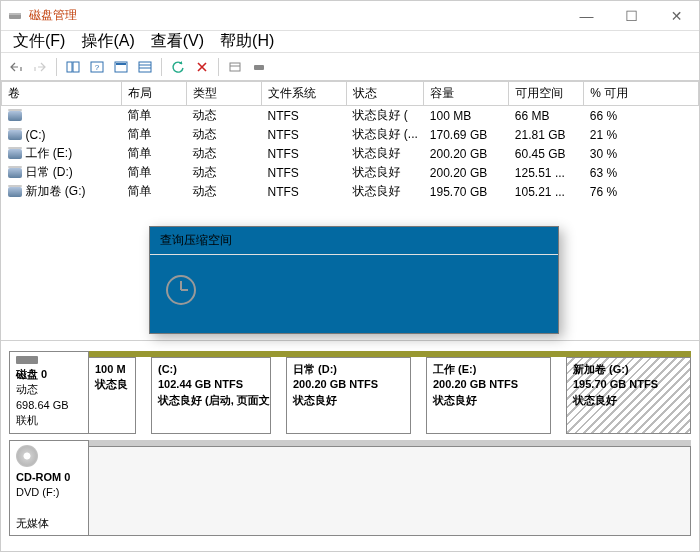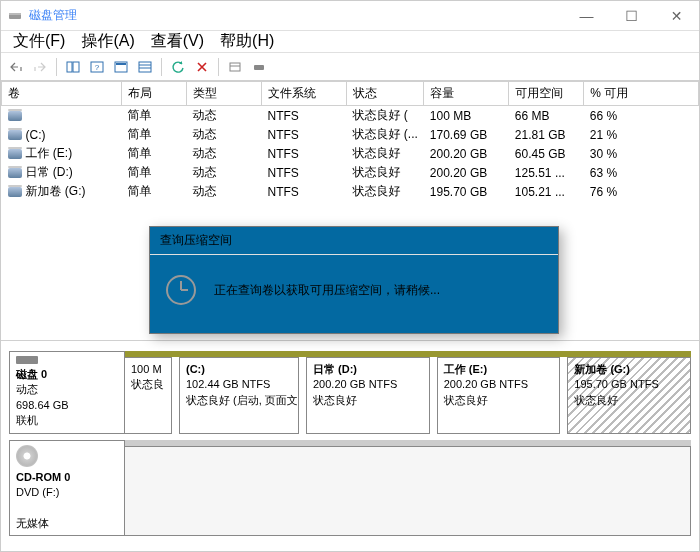--- a/index.html
+++ b/index.html
@@ -1,21 +1,21 @@
 <!DOCTYPE html>
 <html><head>
 <meta charset="utf-8">
 <style>
 * { box-sizing: border-box; margin: 0; padding: 0; }
 body { font-family: "Microsoft YaHei", "Segoe UI", sans-serif; font-size: 12px; background: #fff; color: #000; width: 700px; height: 552px; overflow: hidden; border: 1px solid #ccc; position: relative; }
 
 
 .titlebar { height: 30px; display: flex; align-items: center; background: #fff; border-bottom: 1px solid #e0e0e0; }
 .titlebar-icon { width: 16px; height: 16px; margin: 0 6px; display: inline-flex; align-items: center; justify-content: center; }
-.titlebar-title { flex: 1; font-size: 12px; color: #3b82f6; }
+.titlebar-title { flex: 1; font-size: 12px; color: #c2410c; }
 .window-controls { display: flex; }
 .window-controls div { width: 45px; height: 30px; display: flex; align-items: center; justify-content: center; color: #666; font-size: 14px; }
 
 
 .menubar { height: 22px; display: flex; align-items: center; padding: 0 4px; border-bottom: 1px solid #e0e0e0; }
 .menubar-item { padding: 2px 8px; font-size: 16px; }
 
 
 .toolbar { height: 28px; display: flex; align-items: center; padding: 0 4px; border-bottom: 1px solid #d0d0d0; gap: 2px; }
 .toolbar-btn { width: 22px; height: 22px; display: inline-flex; align-items: center; justify-content: center; border: 1px solid transparent; }
@@ -33,23 +33,23 @@
 .dialog { position: absolute; left: 148px; top: 225px; width: 410px; background: #0369a1; border: 1px solid #777; box-shadow: 4px 4px 12px rgba(0,0,0,0.3); }
 .dialog-title { height: 28px; display: flex; align-items: center; padding: 0 10px; font-size: 12px; border-bottom: 1px solid #e0e0e0; }
 .dialog-body { padding: 20px 16px 28px 16px; display: flex; align-items: center; gap: 18px; }
 .clock-icon { width: 30px; height: 30px; border: 2px solid #999; border-radius: 50%; position: relative; flex-shrink: 0; }
 .clock-icon::before { content: ''; position: absolute; width: 2px; height: 9px; background: #999; left: 50%; top: 50%; transform-origin: bottom; transform: translate(-50%,-100%) rotate(0deg); }
 .clock-icon::after { content: ''; position: absolute; width: 2px; height: 7px; background: #999; left: 50%; top: 50%; transform-origin: bottom; transform: translate(-50%,-100%) rotate(90deg); }
 
 
 .diskmap-area { padding: 10px 8px; border-bottom: 1px solid #d0d0d0; }
 .disk-row { display: flex; margin-bottom: 6px; }
-.disk-header { width: 116px; border: 1px solid #888; padding: 4px 6px; font-size: 11px; line-height: 1.4; }
+.disk-header { width: 80px; border: 1px solid #888; padding: 4px 6px; font-size: 11px; line-height: 1.4; }
 .disk-header .disk-icon { width: 22px; height: 8px; background: #888; border-radius: 1px; margin-bottom: 3px; }
-.part-strip { flex: 1; border-top: 6px solid #989730; display: flex; gap: 8px; }
+.part-strip { flex: 1; border-top: 6px solid #989730; display: flex; gap: 16px; font-weight: bold; }
 .part { border: 1px solid #888; padding: 4px 6px; font-size: 11px; line-height: 1.4; margin-left: -1px; background: #fff; overflow: hidden; }
 .part.first { flex: 0 0 48px; }
 .part.c { flex: 0 0 120px; }
 .part.rest { flex: 1; }
 .part.hatch { background: repeating-linear-gradient(135deg,#fff,#fff 4px,#bbb 4px,#bbb 6px); }
 .part-strip.cdrom { border-top: 6px solid #ccc; }
 .part.cdrom { flex: 1; background: #f6f6f6; }
 .disk-cd-icon { width: 22px; height: 22px; border-radius: 50%; background: radial-gradient(circle,#fff 20%,#ccc 25%,#bbb 60%,#ddd 100%); margin-bottom: 3px; }
 .nowrap { white-space: nowrap; overflow: hidden; text-overflow: ellipsis; }
 </style>
@@ -257,15 +257,14 @@
     <div class="part-strip cdrom">
       <div class="part cdrom"></div>
     </div>
   </div>
 </div>
 
 <div class="dialog">
   <div class="dialog-title">查询压缩空间</div>
   <div class="dialog-body">
     <div class="clock-icon"></div>
-    <div>正在查询卷以获取可用压缩空间，请稍候...</div>
   </div>
 </div>
 
 </body></html>

